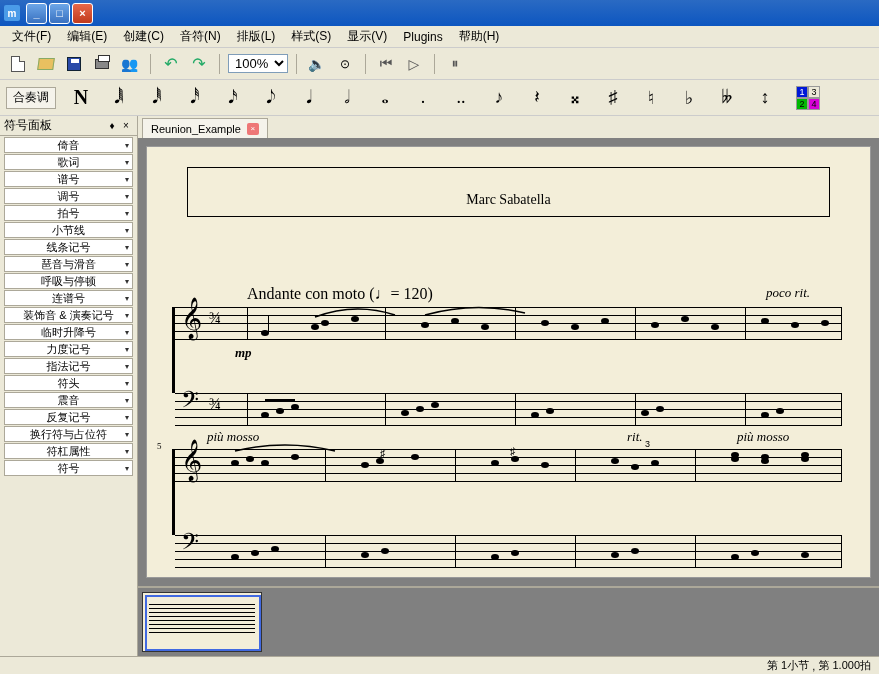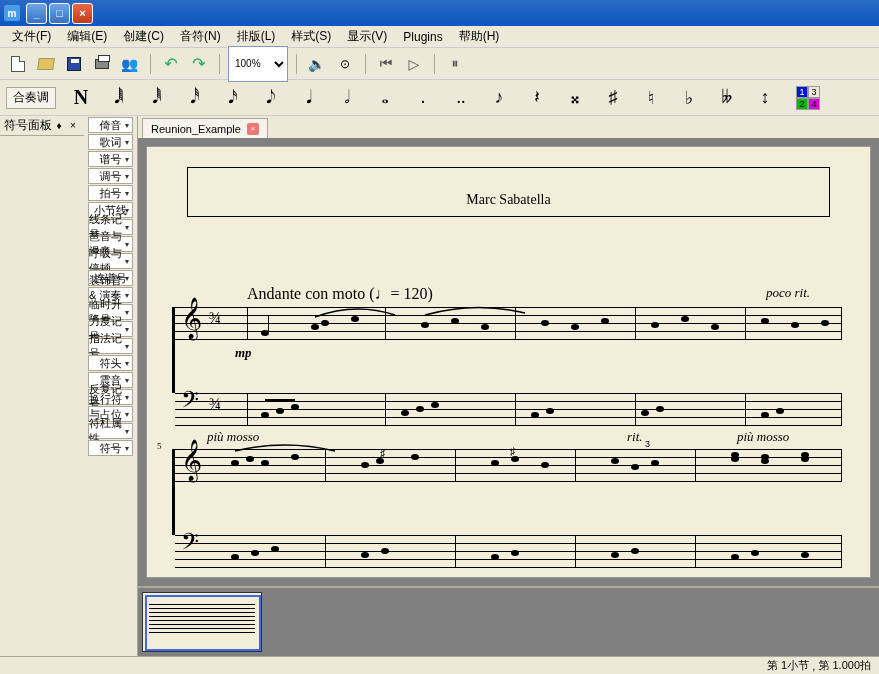--- a/index.html
+++ b/index.html
@@ -11,31 +11,31 @@
 .titlebar .winbtns { display: flex; gap: 2px; }
 .titlebar .winbtn { width: 21px; height: 21px; background: linear-gradient(#6ca6e8,#3971c0); border: 1px solid #fff; border-radius: 3px; display: flex; align-items: center; justify-content: center; color: #fff; font-weight: bold; font-size: 11px; cursor: pointer; }
 .titlebar .winbtn.close { background: linear-gradient(#e8694a,#c03a1c); }
 
 .menubar { height: 22px; background: #ece9d8; display: flex; align-items: center; padding: 0 4px; border-bottom: 1px solid #ccc; }
 .menubar .menu-item { padding: 2px 8px; cursor: pointer; }
 
 .toolbar { height: 32px; background: #ece9d8; display: flex; align-items: center; padding: 2px 6px; gap: 4px; border-bottom: 1px solid #ccc; }
 .toolbtn { width: 24px; height: 24px; border: 1px solid transparent; display: flex; align-items: center; justify-content: center; cursor: pointer; border-radius: 3px; }
 .tool-sep { width: 1px; height: 20px; background: #aca899; margin: 0 4px; }
-.zoom-box { height: 36px; width: 60px; border: 1px solid #7f9db9; background: #fff; font-size: 10px; padding: 0 2px; }
+.zoom-box { height: 19px; width: 60px; border: 1px solid #7f9db9; background: #fff; font-size: 13px; padding: 0 2px; }
 
 .toolbar2 { height: 36px; background: #ece9d8; display: flex; align-items: center; padding: 2px 6px; gap: 12px; border-bottom: 1px solid #ccc; }
 .concert-label { font-size: 12px; padding: 0 6px; border: 1px solid #aca899; background: #f5f3eb; height: 22px; display: flex; align-items: center; }
 .note-btn { width: 26px; height: 28px; display: flex; align-items: center; justify-content: center; font-family: "Bravura", serif; font-size: 18px; cursor: pointer; border: 1px solid transparent; }
 .voice-ind { display: flex; flex-direction: column; gap: 0; margin-left: 6px; }
 .voice-row { display: flex; }
 .voice-cell { width: 12px; height: 12px; font-size: 9px; display: flex; align-items: center; justify-content: center; border: 1px solid #999; }
 
 .body-area { display: flex; height: 540px; }
-.palette-panel { width: 138px; background: #ece9d8; border-right: 1px solid #aca899; display: flex; flex-direction: row; }
+.palette-panel { width: 138px; background: #ece9d8; border-right: 1px solid #aca899; display: flex; flex-direction: column; }
 .palette-header { height: 20px; display: flex; align-items: center; padding: 0 4px; background: #ece9d8; border-bottom: 1px solid #aca899; }
 .palette-header .ph-title { flex: 1; font-size: 12px; }
 .palette-header .ph-btn { width: 14px; height: 14px; font-size: 10px; display: flex; align-items: center; justify-content: center; cursor: pointer; }
 .palette-list { flex: 1; overflow-y: auto; }
 .palette-item { height: 16px; margin: 1px 4px; background: #fff; border: 1px solid #aca899; font-size: 11px; display: flex; align-items: center; justify-content: center; cursor: pointer; position: relative; }
 .palette-item::after { content: "▾"; position: absolute; right: 3px; font-size: 8px; color: #333; }
 
 .score-area { flex: 1; display: flex; flex-direction: column; background: #808080; }
 .tab-strip { height: 22px; background: #ece9d8; display: flex; align-items: flex-end; padding: 0 4px; }
 .score-tab { height: 20px; background: #f5f3eb; border: 1px solid #aca899; border-bottom: none; padding: 2px 8px; display: flex; align-items: center; gap: 6px; font-size: 11px; }

